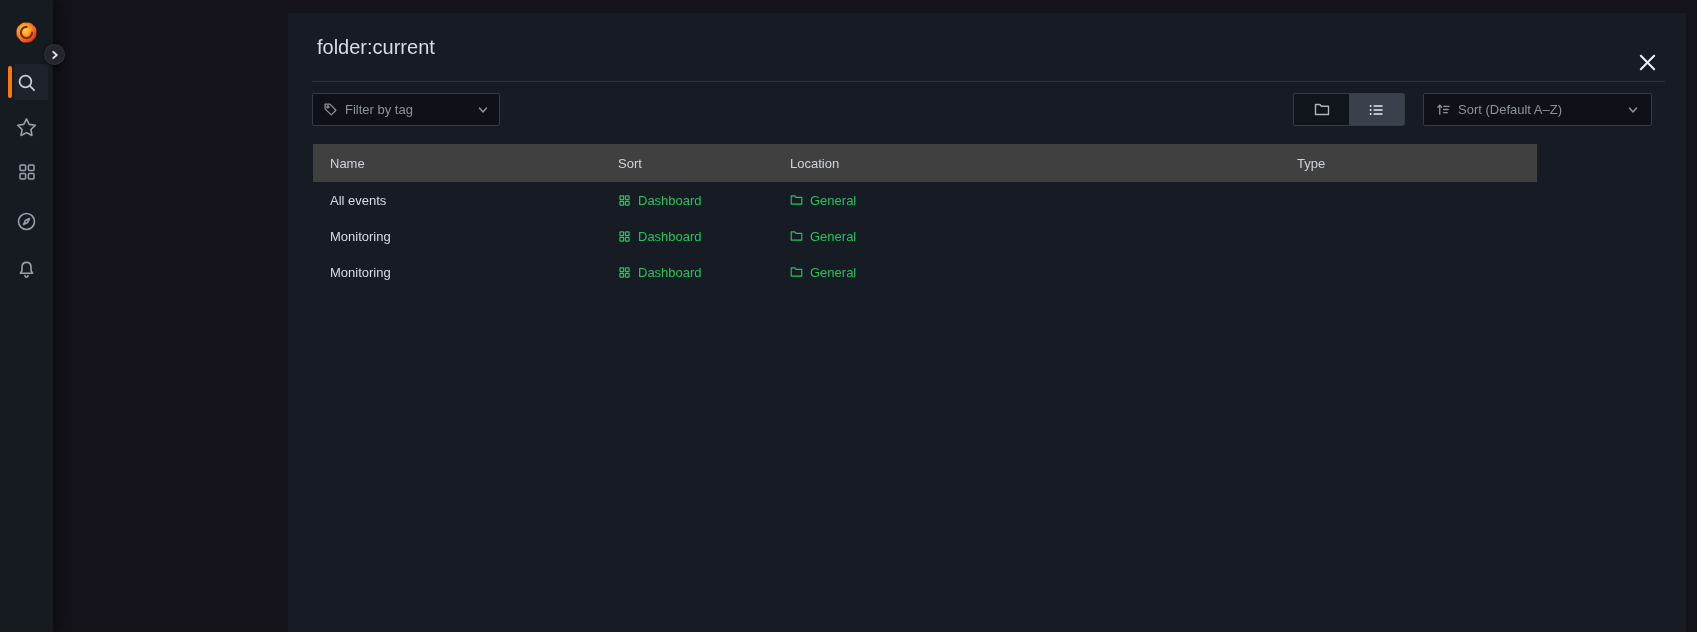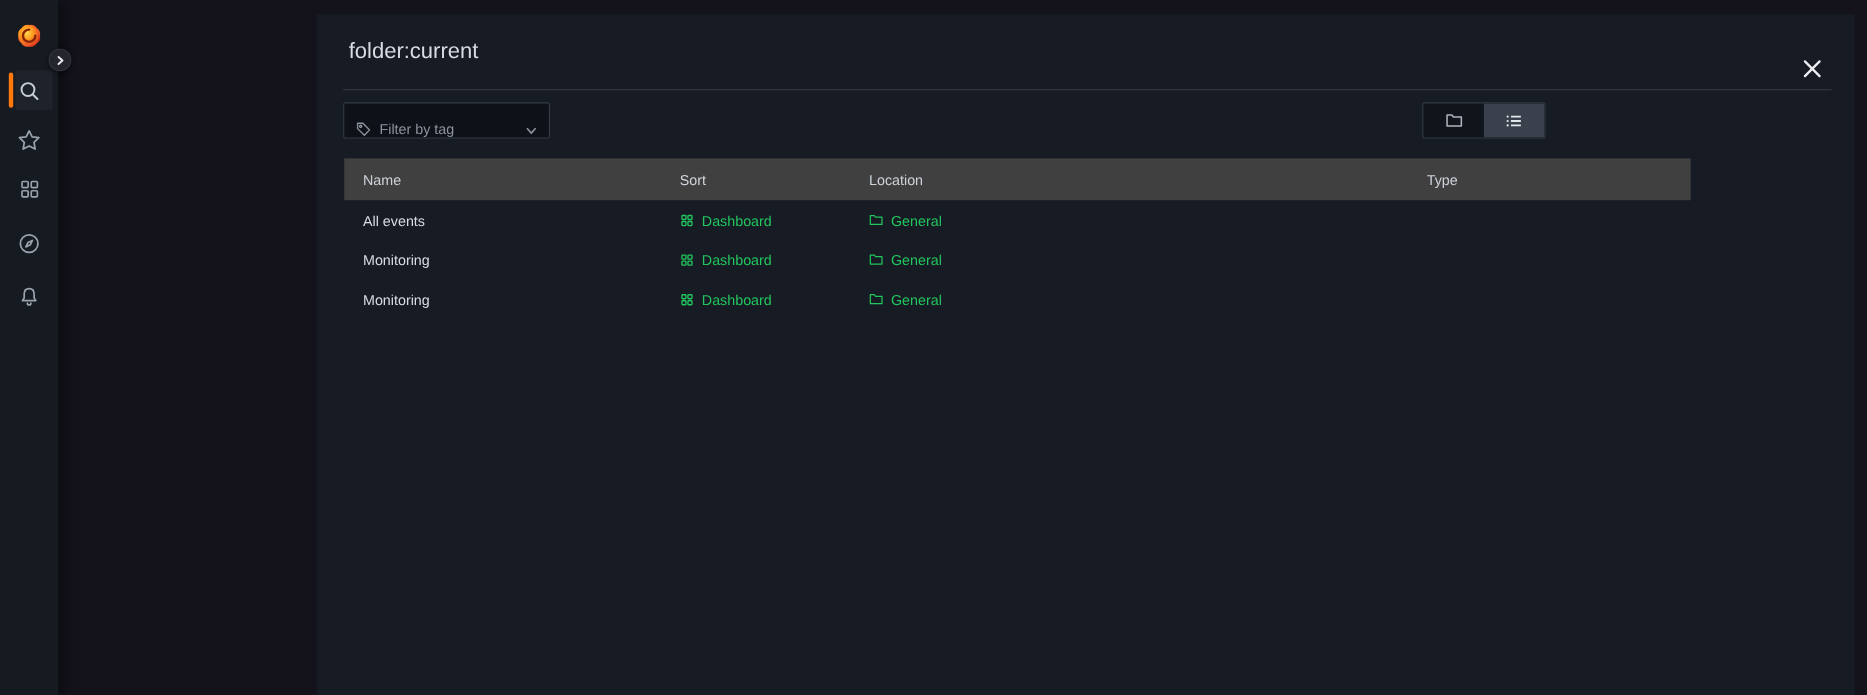--- a/index.html
+++ b/index.html
@@ -62,21 +62,21 @@
     position:absolute; right:27px; top:37px; width:24px; height:24px;
     background:transparent; border:none; color:#eceef2; cursor:pointer;
     display:flex; align-items:center; justify-content:center;
   }
 
   
   .controls { position:absolute; left:24px; top:80px; width:1353px; height:33px; }
 
   .select-box {
     height:33px; background:#0e1118; border:1px solid #343b45; border-radius:2px;
-    display:flex; align-items:flex-end; padding:0 10px; gap:7px;
+    display:flex; align-items:center; padding:0 10px; gap:7px;
     color:#8b939e; font-size:13px; cursor:pointer;
   }
   .filter-select { position:absolute; left:0; top:0; width:188px; }
   .filter-select .chev { margin-left:auto; }
 
   .view-toggle {
     position:absolute; left:981px; top:0; width:112px; height:33px;
     border:1px solid #343b45; border-radius:2px; display:flex; overflow:hidden;
     background:#10141b;
   }
@@ -212,20 +212,33 @@
           <circle cx="2.6" cy="4" r="1" fill="currentColor"></circle>
           <circle cx="2.6" cy="8" r="1" fill="currentColor"></circle>
           <circle cx="2.6" cy="12" r="1" fill="currentColor"></circle>
           <line x1="5.6" y1="4" x2="14.6" y2="4" stroke="currentColor" stroke-width="1.6"></line>
           <line x1="5.6" y1="8" x2="14.6" y2="8" stroke="currentColor" stroke-width="1.6"></line>
           <line x1="5.6" y1="12" x2="14.6" y2="12" stroke="currentColor" stroke-width="1.6"></line>
         </svg>
       </button>
     </div>
 
+    <div class="select-box sort-select">
+      <svg class="stroke-ic" width="15" height="15" viewBox="0 0 16 16" style="stroke-width:1.4">
+        <line x1="4" y1="13" x2="4" y2="3.6"></line>
+        <polyline points="2,5.6 4,3.4 6,5.6"></polyline>
+        <line x1="8.2" y1="4.6" x2="14" y2="4.6"></line>
+        <line x1="8.2" y1="8" x2="13" y2="8"></line>
+        <line x1="8.2" y1="11.4" x2="12" y2="11.4"></line>
+      </svg>
+      <span class="lbl">Sort (Default A–Z)</span>
+      <svg class="stroke-ic chev" width="12" height="12" viewBox="0 0 12 12" style="stroke-width:1.5">
+        <polyline points="2.5,4 6,8 9.5,4"></polyline>
+      </svg>
+    </div>
   </div>
 
   <div class="table">
     <div class="tgrid thead">
       <div>Name</div>
       <div>Sort</div>
       <div>Location</div>
       <div>Type</div>
     </div>
     <div>

